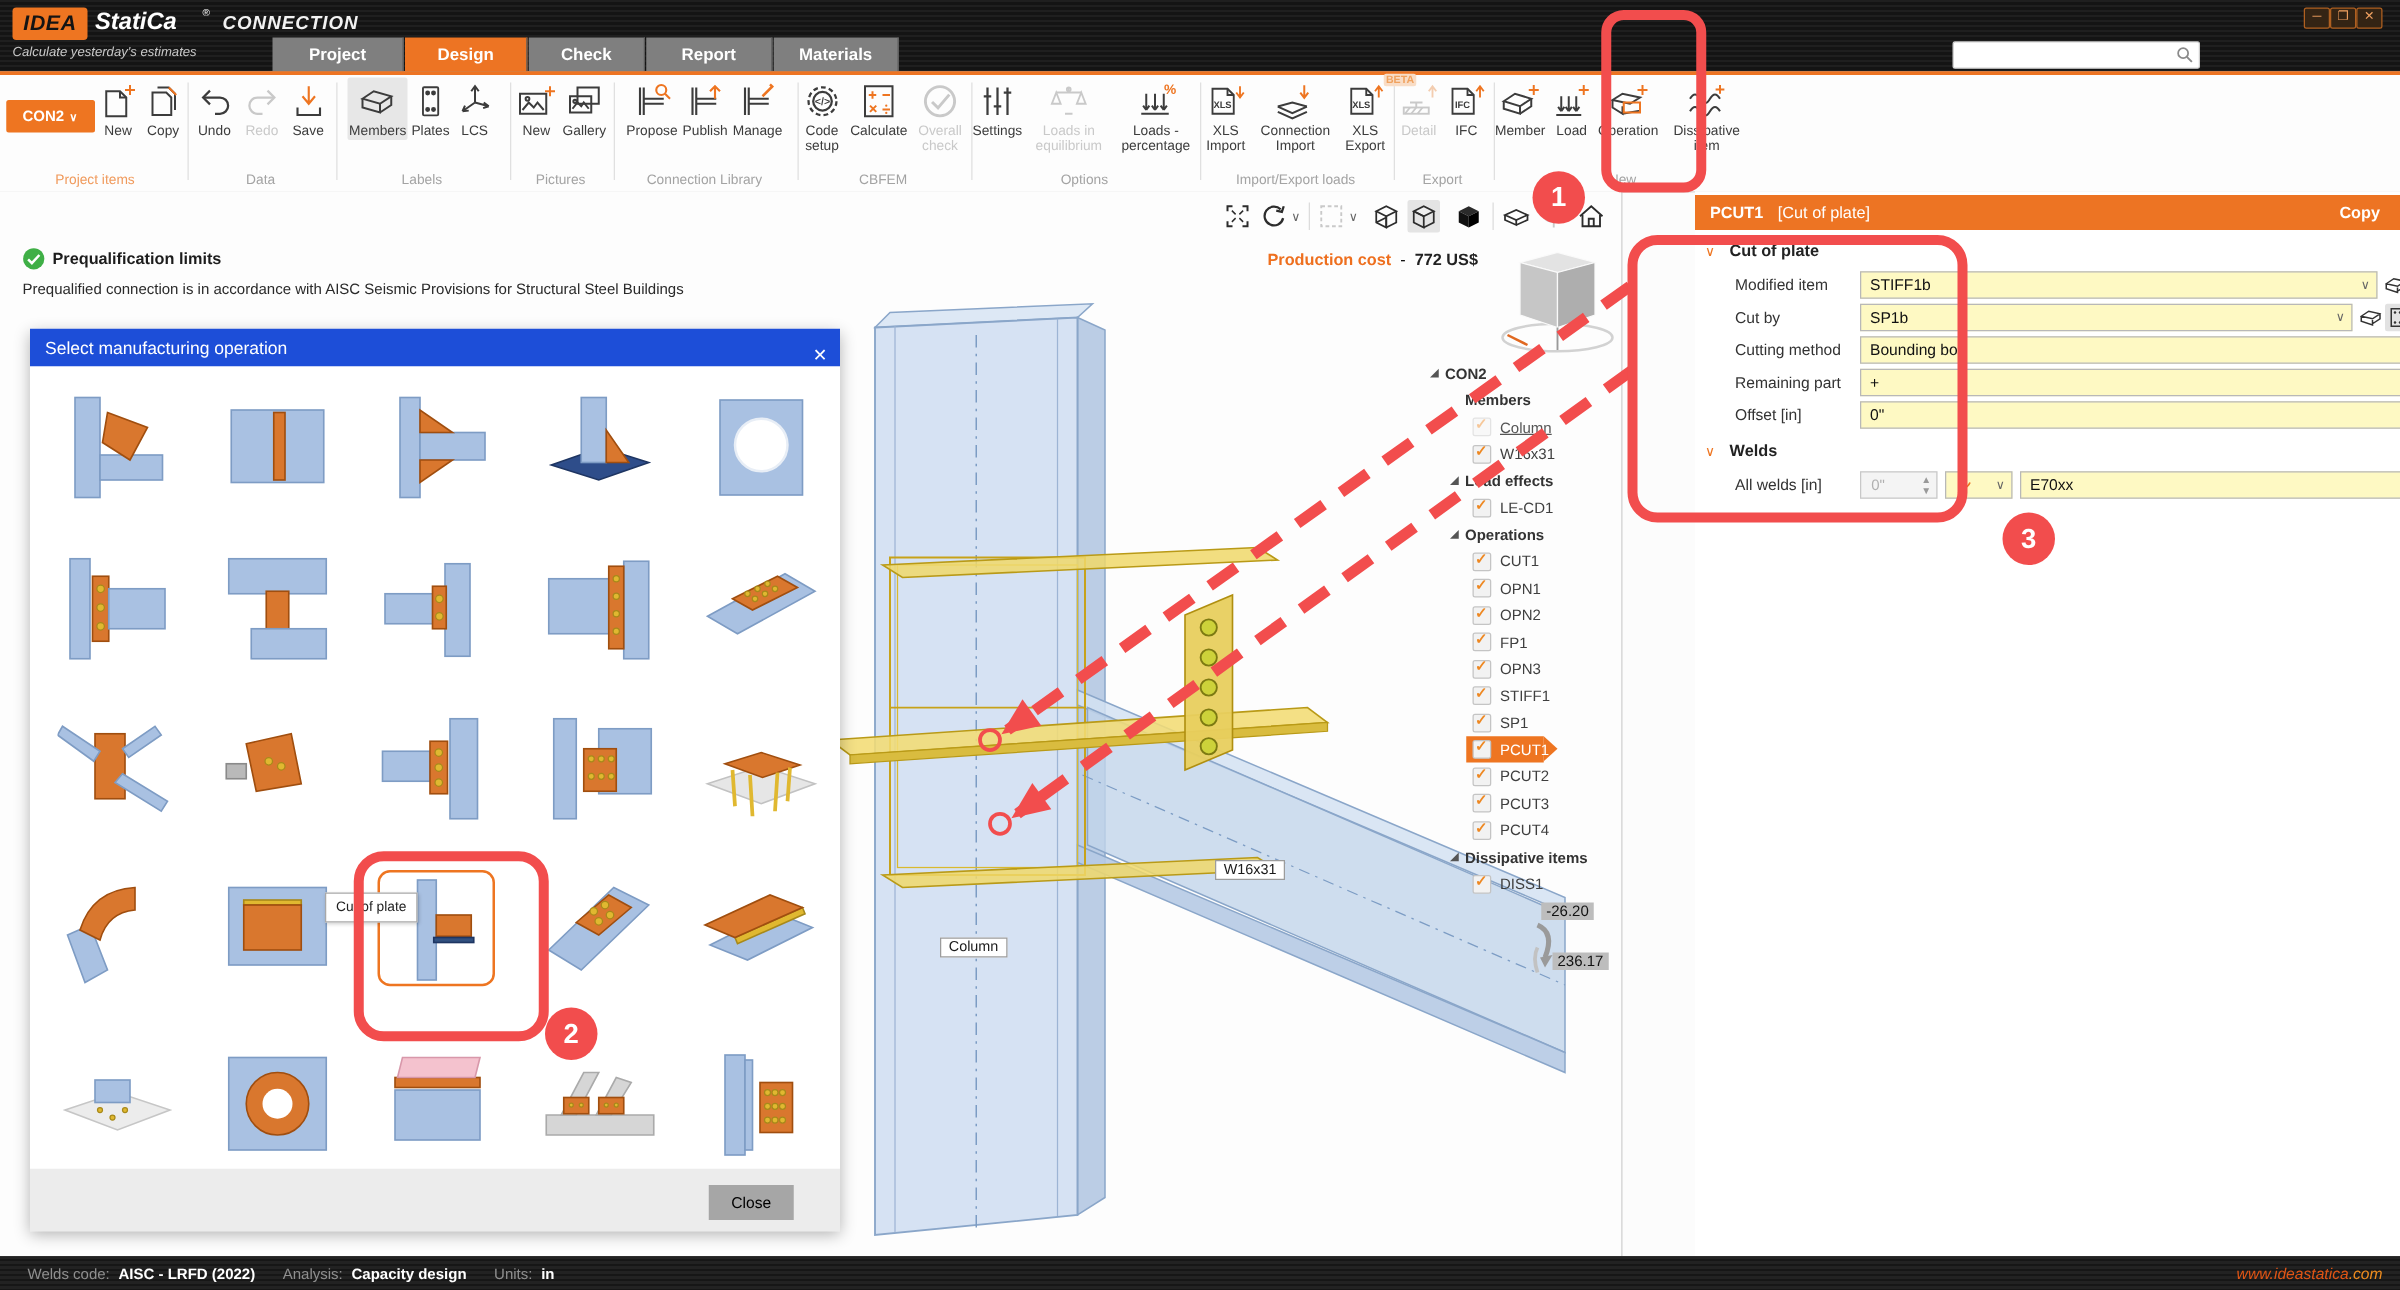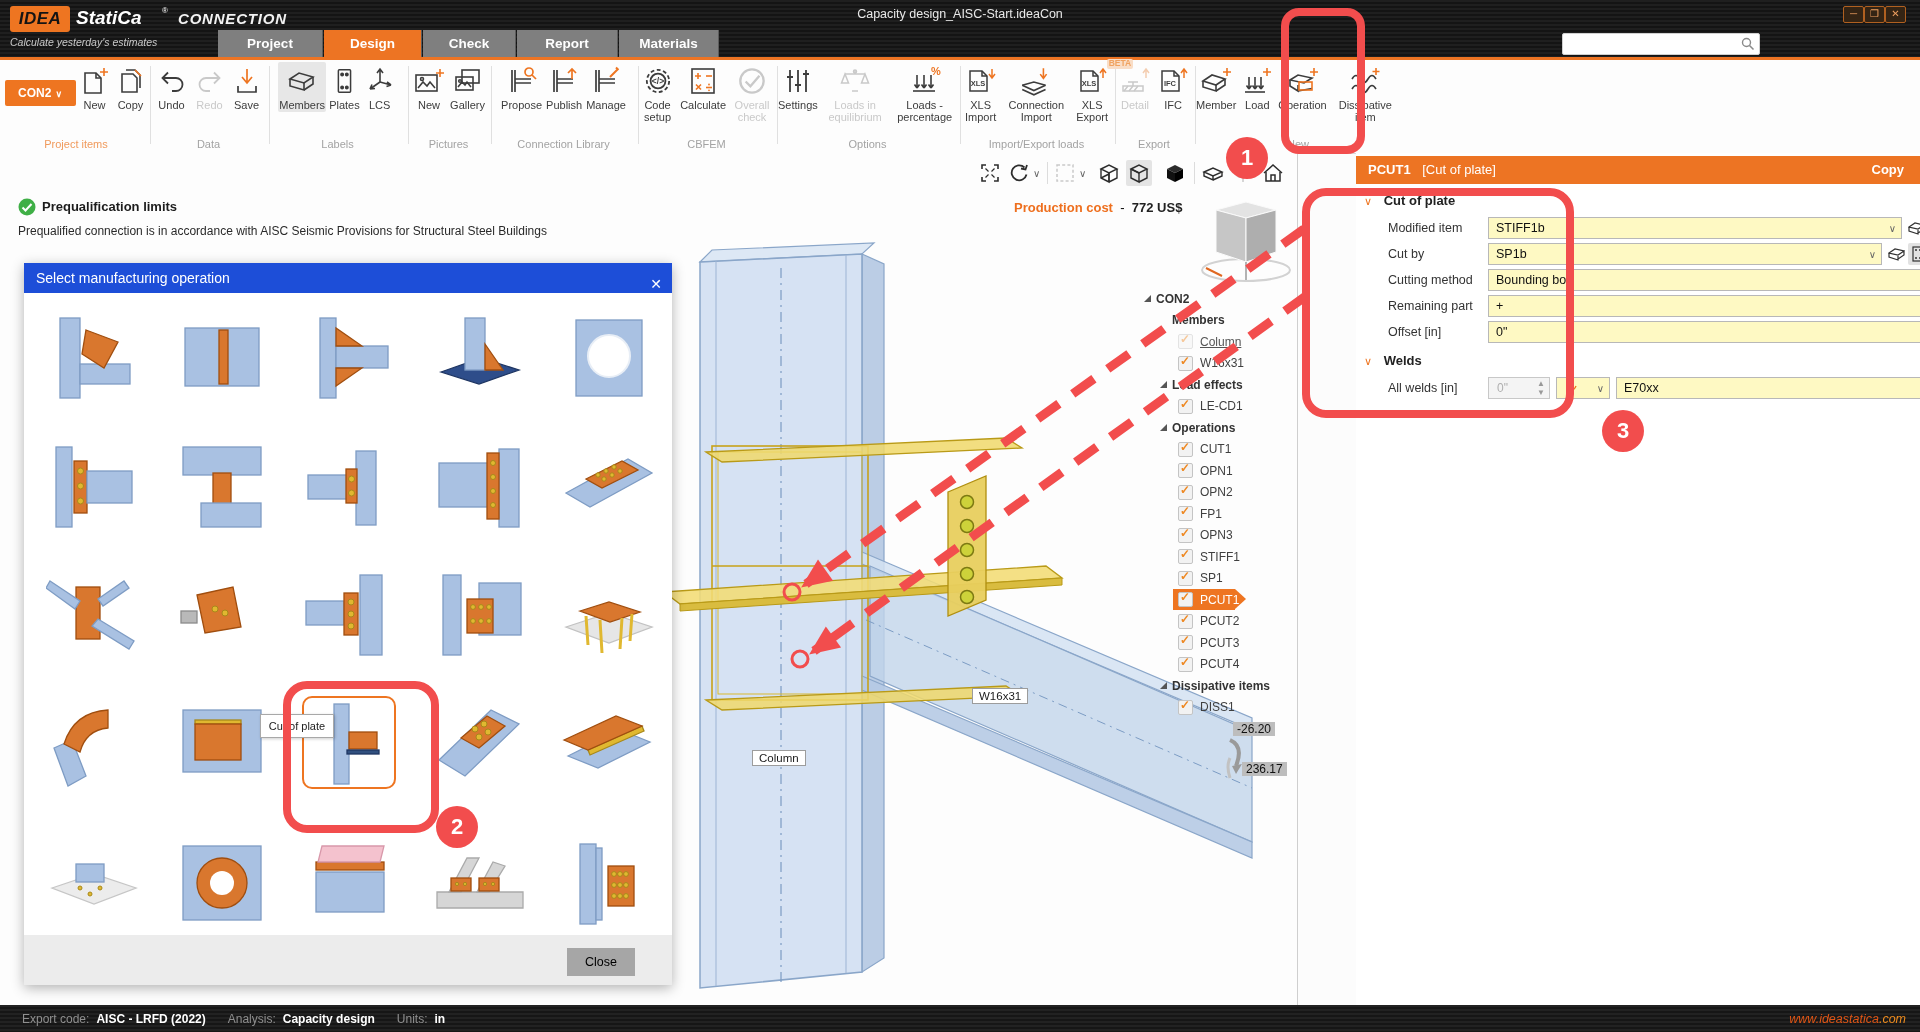--- a/index.html
+++ b/index.html
@@ -120,21 +120,20 @@
     font-size:22px;font-weight:bold;text-align:center;line-height:42px;z-index:96;}
   #overlay{position:absolute;left:0;top:0;z-index:94;pointer-events:none;}
   svg{display:block;}
 </style>
 </head>
 <body>
 
 <div id="stage">
 
   <div id="titlebar" class="abs">
-    <div id="apptitle" class="abs">Capacity design_AISC-Start.ideaCon</div>
     <div id="logo-box" class="abs">IDEA</div>
     <span id="logo-statica" class="abs">StatiCa</span>
     <span id="logo-reg" class="abs">®</span>
     <span id="logo-product" class="abs">CONNECTION</span>
     <span id="logo-tagline" class="abs">Calculate yesterday's estimates</span>
     <div class="winbtn abs" style="left:1843px">─</div>
     <div class="winbtn abs" style="left:1864px">❐</div>
     <div class="winbtn abs" style="left:1885px">✕</div>
     <div id="tabs">
         <div class="tab abs" style="left:218px;width:104px">Project</div>
@@ -1052,21 +1051,21 @@
         <path d="M5 11 q5 1 7 -4" stroke="#ee7521" stroke-width="1.4" fill="none"></path>
         <polygon points="2,15 9,15 5.5,10" fill="#ee7521"></polygon>
         </svg>
       <span class="cv">∨</span></div>
     <div class="combo" style="left:260px;top:224px;width:324px">
       <span>E70xx</span><span class="cv">∨</span></div>
     <div class="plus-btn" style="left:594px;top:224px">+</div>
   </div>
 
   <div id="statusbar" class="abs">
-    <span class="k">Export code:</span>
+    <span class="k">Welds code:</span>
     <span class="v">AISC - LRFD (2022)</span>
     <span class="k">Analysis:</span>
     <span class="v">Capacity design</span>
     <span class="k">Units:</span>
     <span class="v">in</span>
     <span id="status-site">
       <span class="a">www.ideastatica</span><span class="b">.com</span></span>
   </div>
 
   <svg id="overlay" width="1920" height="1032" viewBox="0 0 1920 1032">

